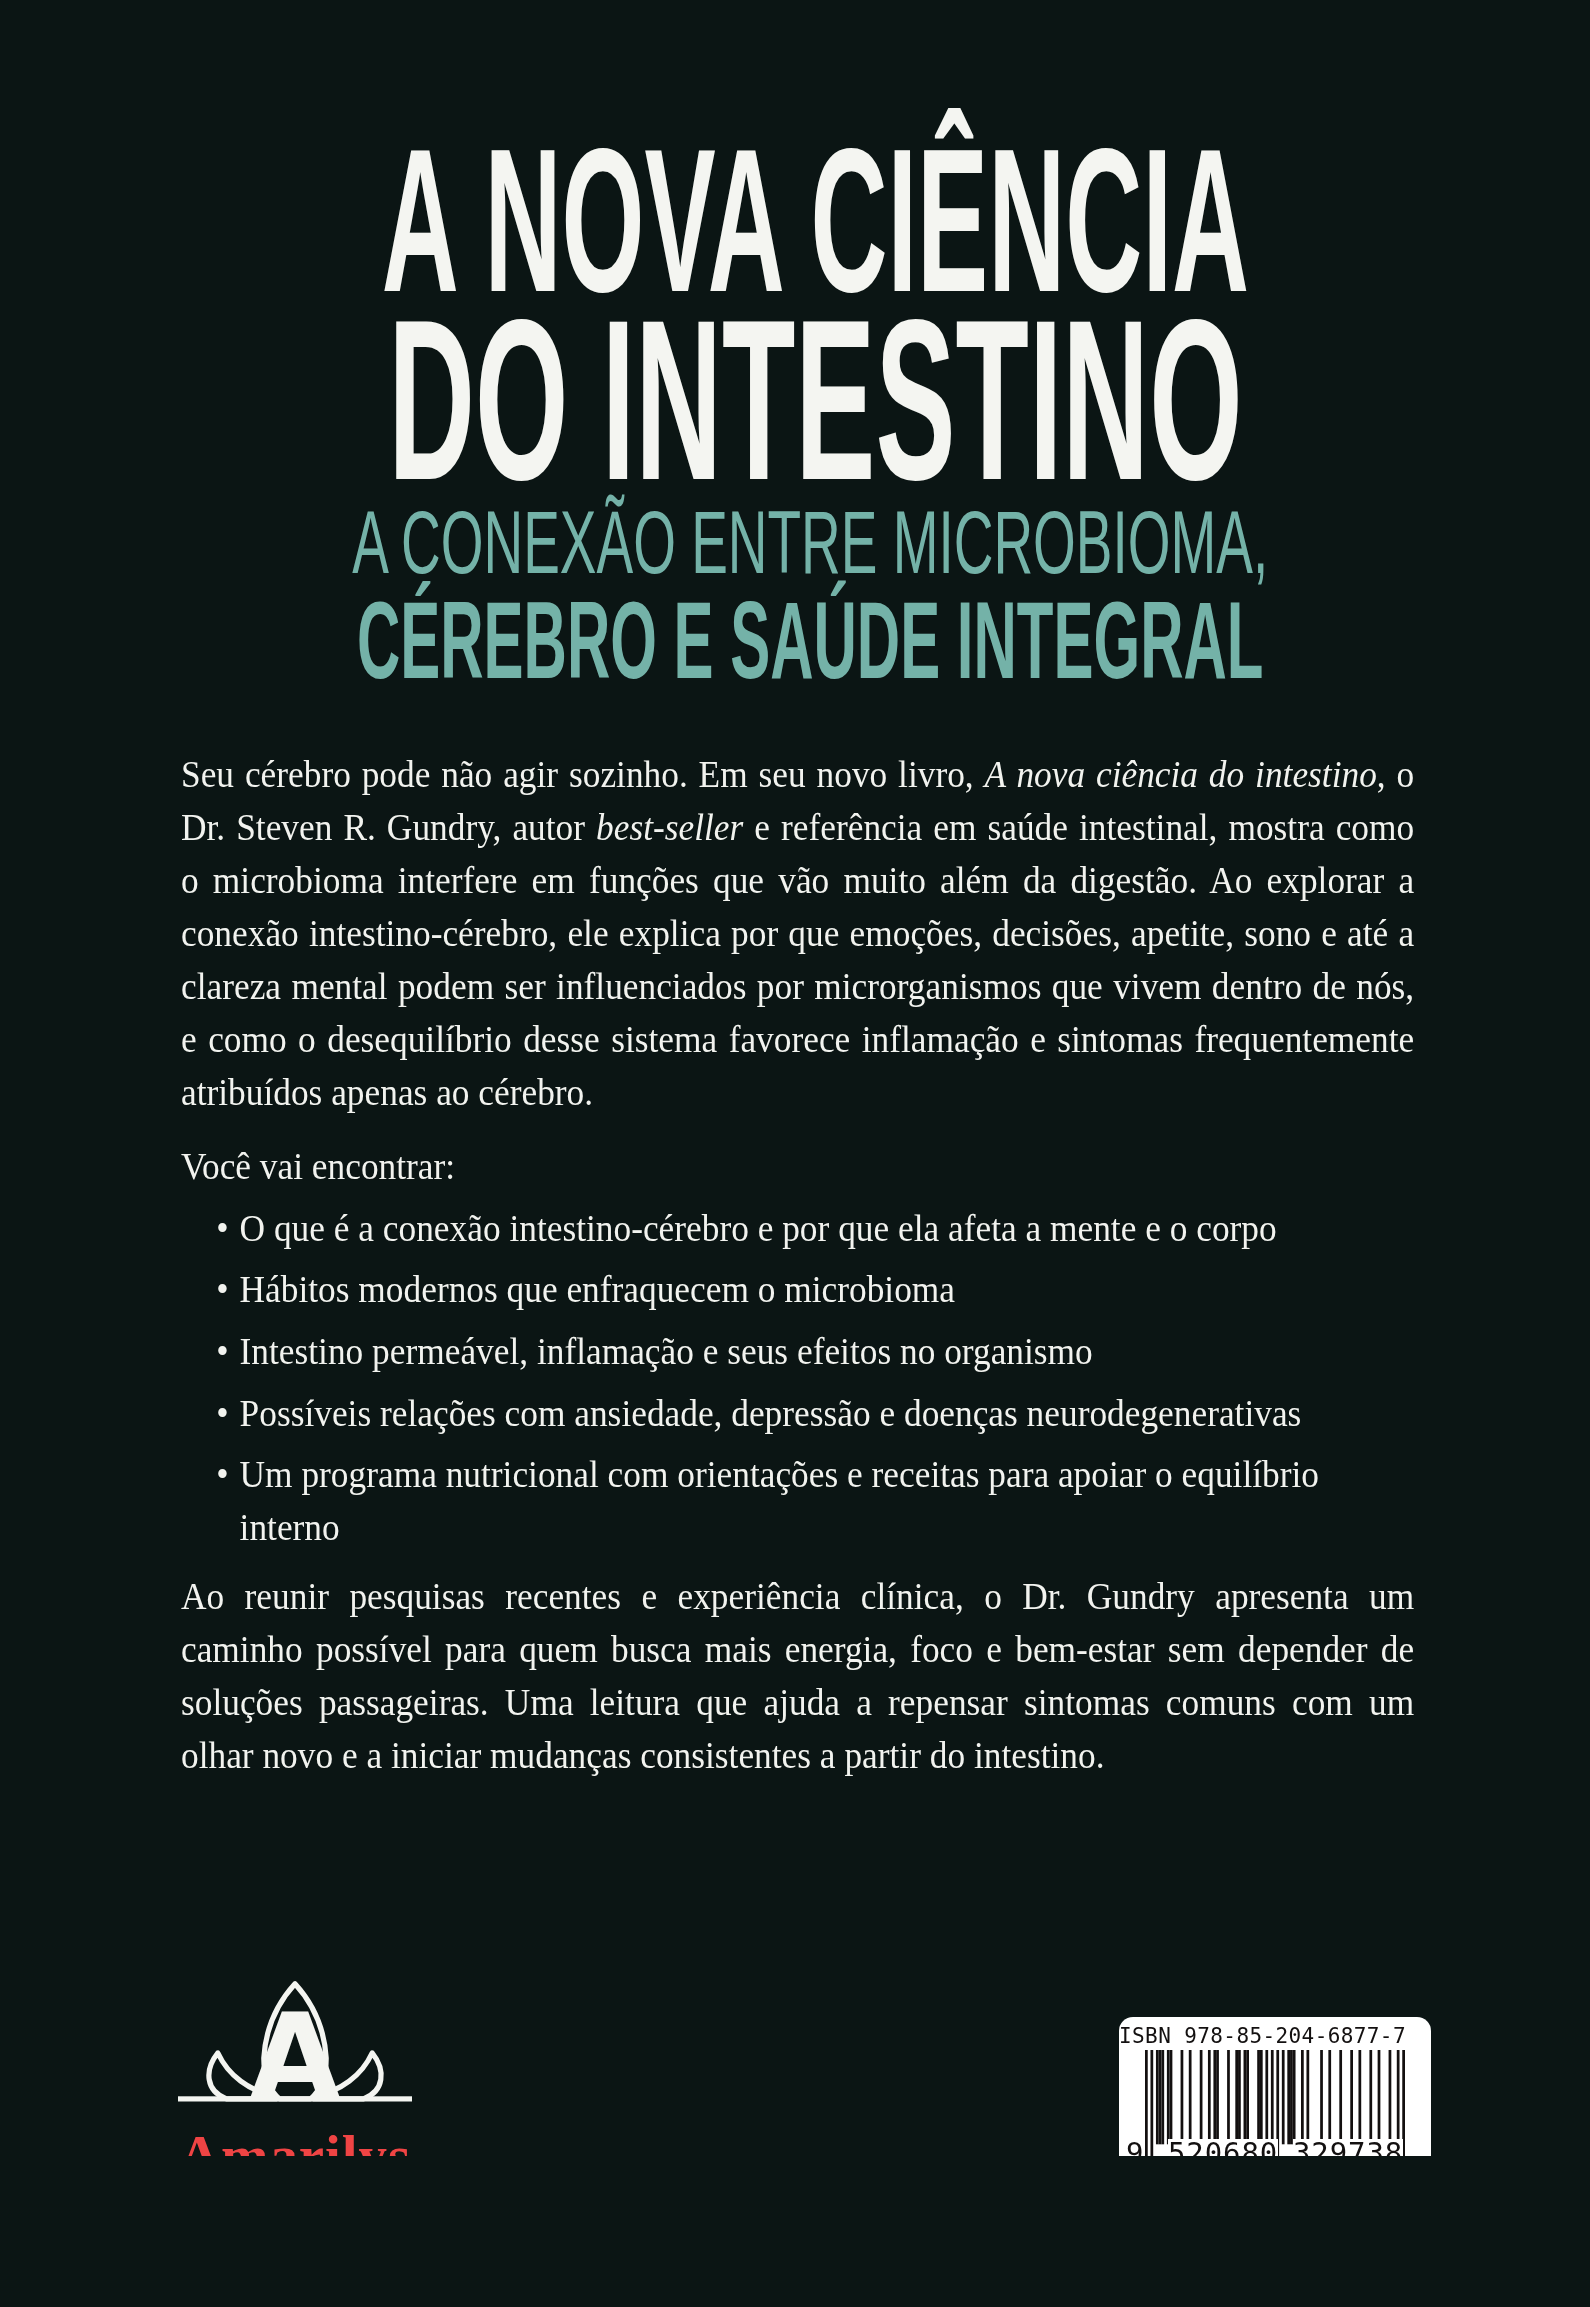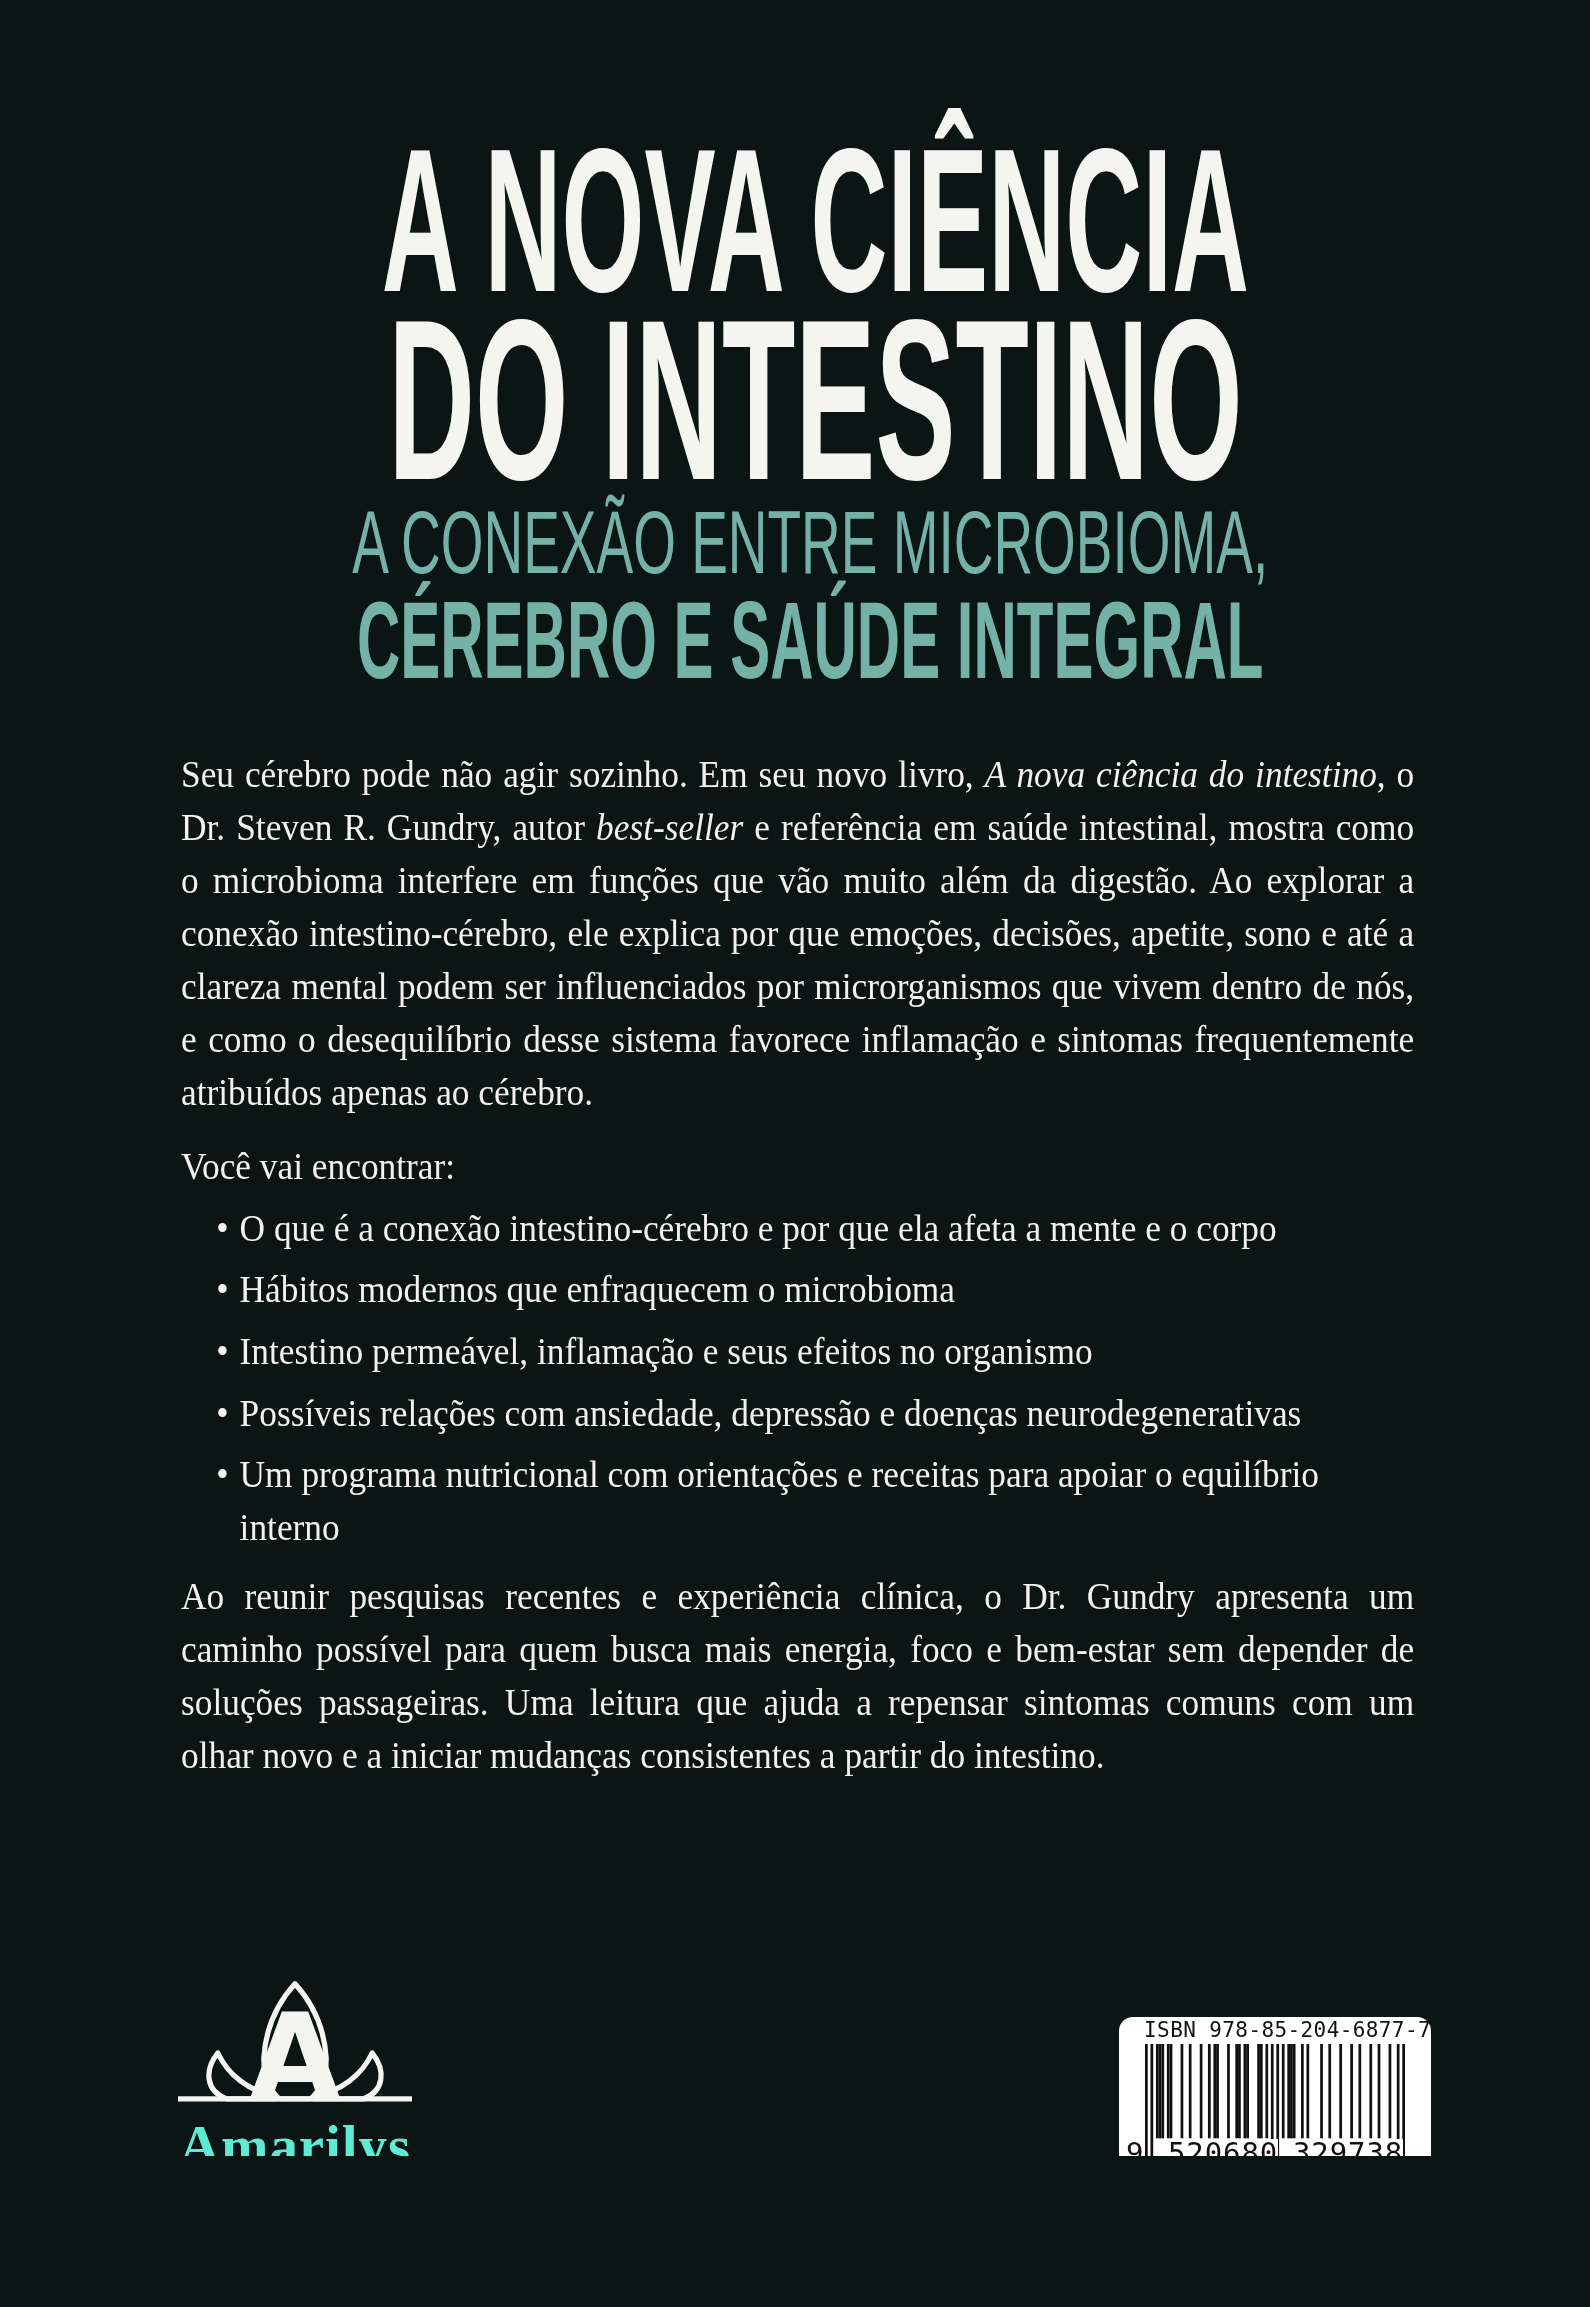--- a/index.html
+++ b/index.html
@@ -25,30 +25,30 @@
   .list-head{margin:21px 0 0;text-align:left;}
   .bullets{list-style:none;margin:7px 0 0;padding:0;}
   .bullets li{position:relative;padding-left:63px;margin-top:8.7px;text-align:left;}
   .dot{position:absolute;left:38px;top:0;}
   .outro{margin-top:15.6px;}
   
   .logo{position:absolute;left:178px;top:1980px;width:234px;text-align:center;color:#f4f5f1;}
   .logo svg{display:block;}
   .logo-name{
     font-family:"Liberation Serif","DejaVu Serif",serif;font-weight:700;
-    font-size:57px;line-height:57px;margin-top:11px;letter-spacing:0.9px;color:#5eead4;
+    font-size:57px;line-height:57px;margin-top:21px;letter-spacing:0.9px;color:#ef4444;
   }
   .logo-a-text{font-family:"DejaVu Sans","Liberation Sans",sans-serif;font-weight:700;fill:#f4f5f1;}
   
   .barcode{
     position:absolute;left:1119px;top:2017px;width:312px;height:156px;
     background:#ffffff;border-radius:14px;color:#131010;
   }
   .isbn{
-    margin-top:1px;text-align:right;
+    margin-top:7px;text-align:left;
     font-family:"DejaVu Sans Mono","Liberation Mono",monospace;
     font-size:21px;letter-spacing:0.4px;white-space:nowrap;
   }
   .bars{display:block;margin:1.7px auto 0;width:260px;height:115px;}
   .bc-digits span{
     position:absolute;bottom:5.2px;
     font-family:"DejaVu Sans Mono","Liberation Mono",monospace;
     font-size:29px;line-height:29px;background:#ffffff;
   }
   .d9{left:7px;}

